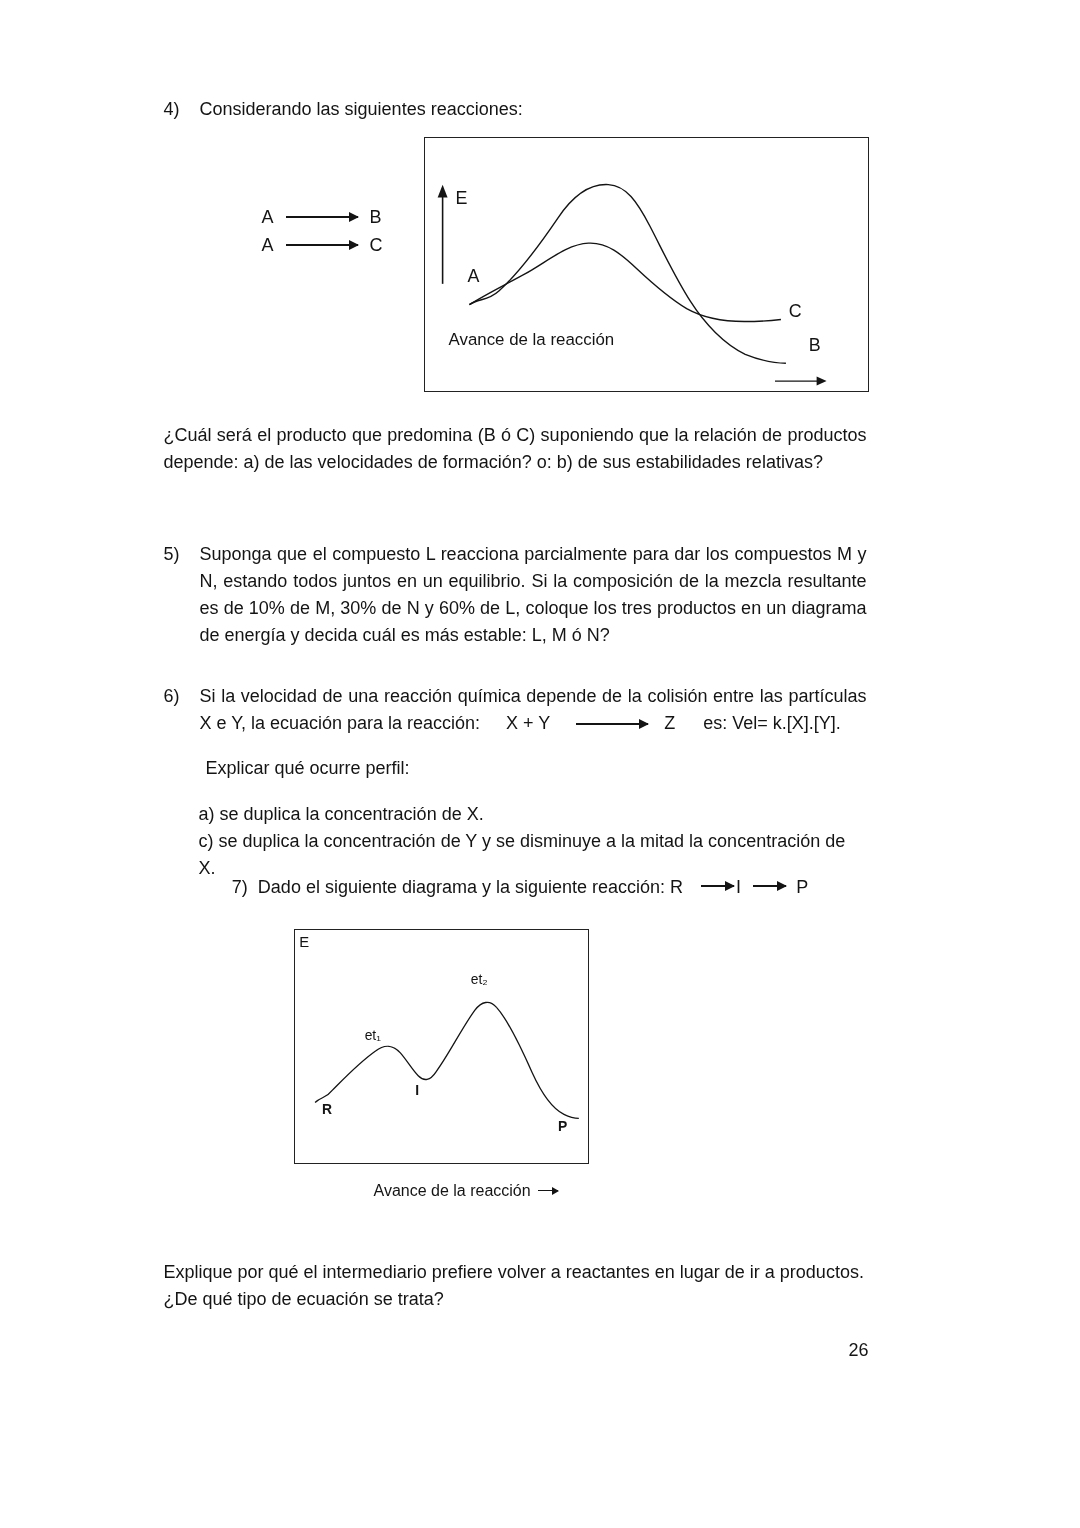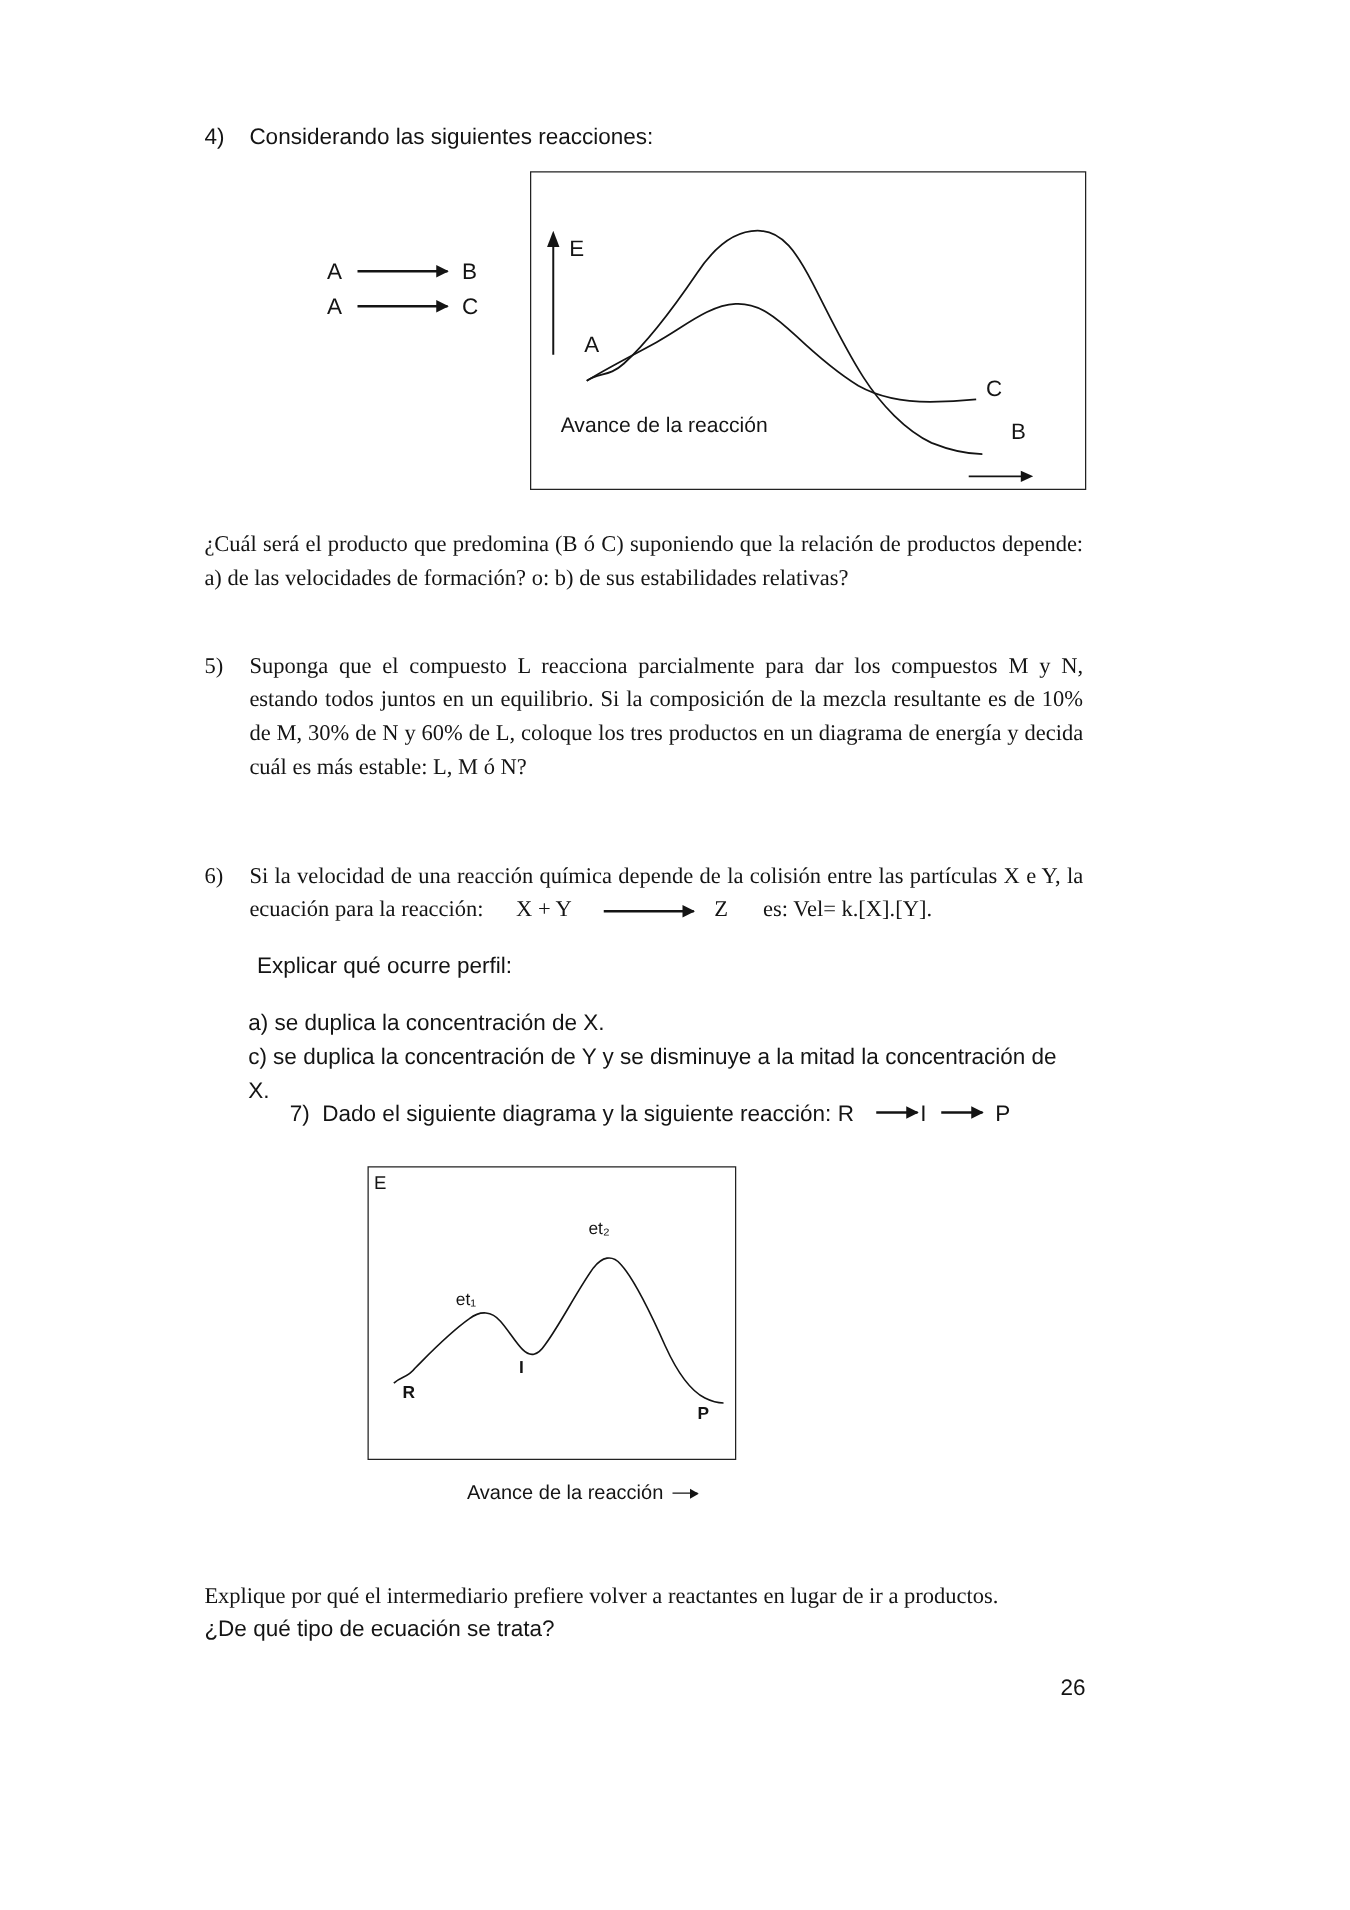--- a/index.html
+++ b/index.html
@@ -1,21 +1,21 @@
 <!DOCTYPE html>
 <html lang="es"><head>
 <meta charset="utf-8">
 <style>
   * { margin:0; padding:0; box-sizing:border-box; }
   html,body { background:#ffffff; }
   body { font-family:"Liberation Sans", sans-serif; color:#141414; }
   .page { position:relative; width:923px; height:1528px; margin:0 auto; background:#fff; overflow:hidden; }
   .content { padding:96px 135px 0 85px; font-size:18px; line-height:27px; }
 
-  p.just { text-align:justify;font-family:Liberation Serif, serif; }
+  p.just { text-align:justify; }
   .hang { padding-left:36px; text-indent:-36px; }
   .qnum { display:inline-block; width:36px; text-indent:0; }
   .qnum8 { display:inline-block; width:40px; }
 
   
   .arr { display:inline-block; position:relative; vertical-align:middle; background:#141414; height:1.8px; }
   .arr::after { content:""; position:absolute; right:-1px; top:50%; transform:translateY(-50%);
                 width:0; height:0; border-left:10px solid #141414;
                 border-top:5px solid transparent; border-bottom:5px solid transparent; }
   .arr-rxn { width:72px; }
@@ -28,22 +28,22 @@
 
   
   .figure1 { position:relative; height:255px; margin-top:14px; }
   .rxns { position:absolute; left:98px; top:66px; }
   .rxn-row { display:flex; align-items:center; gap:12px; height:28px; font-size:18px; }
   .box1 { position:absolute; left:260px; top:0; width:445px; height:255px; border:1.5px solid #222; background:#fff; }
   .box1 svg, .figure2 svg { display:block; width:100%; height:100%; }
   svg text { font-family:"Liberation Sans", sans-serif; fill:#141414; }
 
   .q4-question { margin-top:30px; }
-  .q5 { margin-top:43px; }
-  .q6-intro { margin-top:60px; }
+  .q5 { margin-top:65px; }
+  .q6-intro { margin-top:34px; }
   .eqpart { margin-left:2px; }
   .eqtail { margin-left:28px; }
   .q6-explain { margin-top:18px; padding-left:42px; }
   .q6-items { margin-top:19px; padding-left:35px; }
   .q6-items div { height:27px; }
   .q7-intro { margin-top:19px;text-align:center; }
 
   
   .figure2 { position:relative; margin:28px 0 0 130px; width:295px; height:235px; border:1.5px solid #222; background:#fff; }
   .caption { margin:13px 0 0 210px; font-size:16px; display:flex; align-items:center; gap:7px; }

